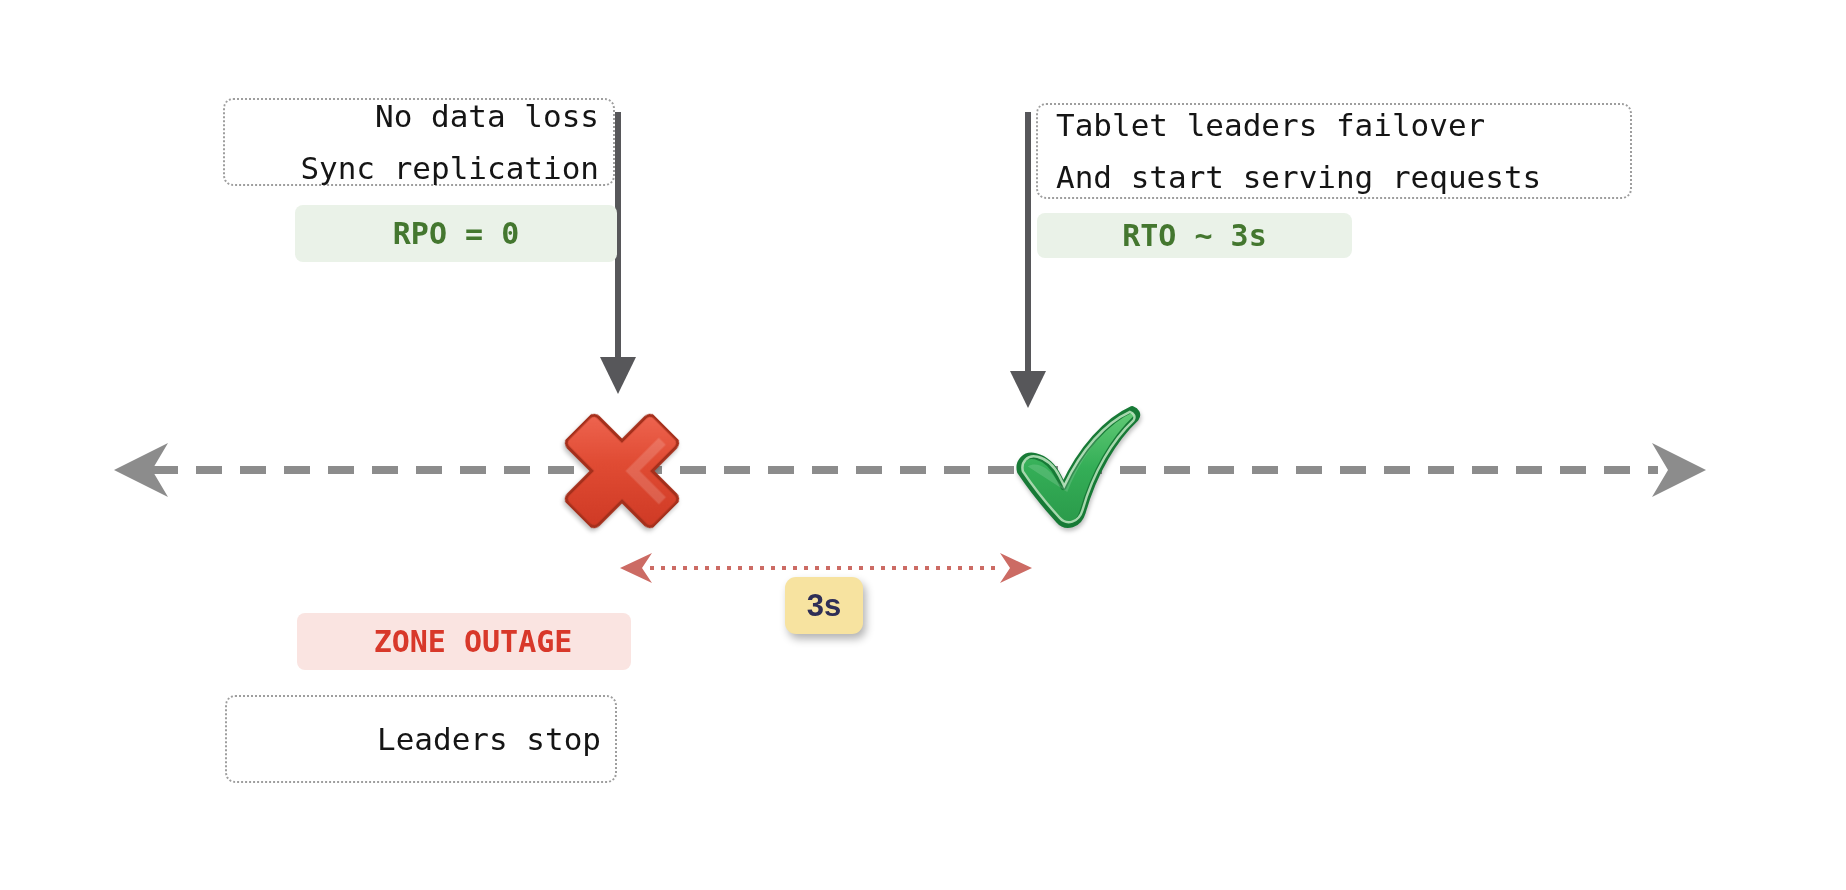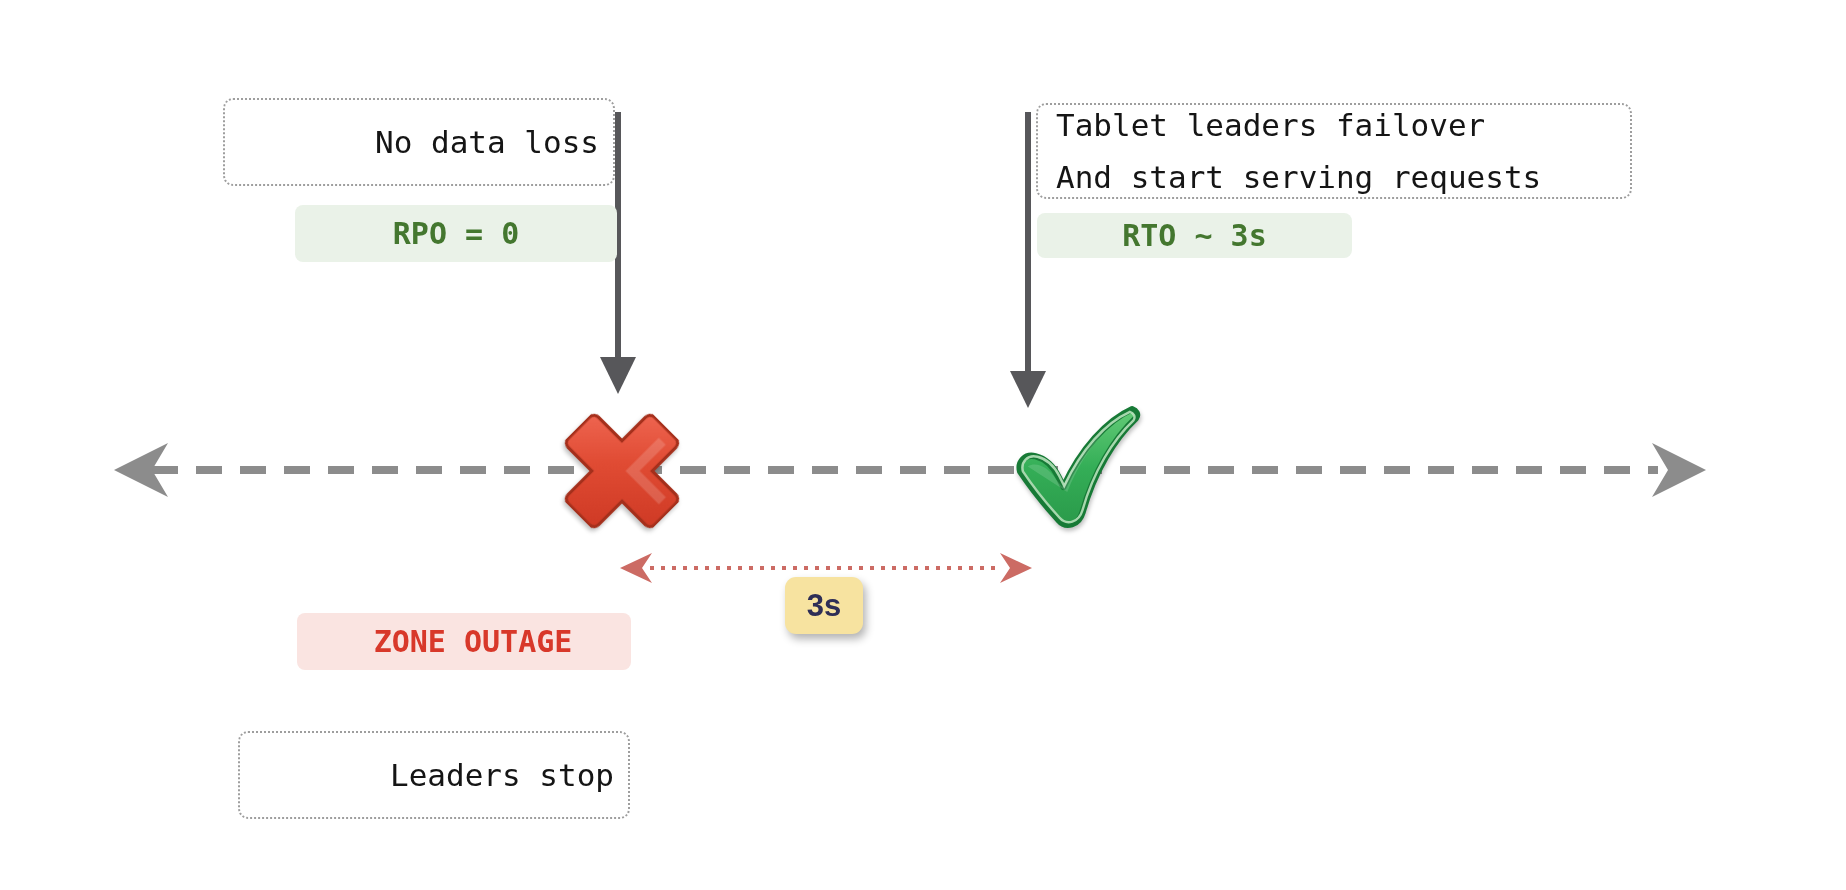--- a/index.html
+++ b/index.html
@@ -37,21 +37,21 @@
     font-size: 31px;
     line-height: 40px;
     white-space: nowrap;
     gap: 12px;
   }
   .note.align-right { text-align: right; padding-right: 14px; }
   .note.align-left  { text-align: left;  padding-left: 18px; }
 
   #note-sync { left: 223px; top: 98px;  width: 374px; height: 84px; }
   #note-failover { left: 1036px; top: 103px; width: 574px; height: 92px; }
-  #note-leaders-stop { left: 238px; top: 695px; width: 374px; height: 84px; margin-top: 36px; }
+  #note-leaders-stop { left: 225px; top: 695px; width: 374px; height: 84px; }
 
   .pill {
     position: absolute;
     border-radius: 8px;
     display: flex;
     align-items: center;
     justify-content: center;
     font-weight: bold;
     font-size: 30px;
     z-index: 2;
@@ -110,20 +110,21 @@
 
     <g>
       <line class="duration-line" x1="650" y1="568" x2="1002" y2="568" stroke-width="4" stroke-dasharray="4 7"></line>
       <polygon class="duration-head" points="620,568 652,553 642,568 652,583"></polygon>
       <polygon class="duration-head" points="1032,568 1000,553 1010,568 1000,583"></polygon>
     </g>
   </svg>
 
   <div class="note align-right" id="note-sync">
     <div>No data loss</div>
+    <div>Sync replication</div>
   </div>
 
   <div class="pill" id="badge-rpo" style="background: rgb(234, 242, 232); color: rgb(68, 119, 47);">RPO = 0</div>
 
   <div class="note align-left" id="note-failover">
     <div>Tablet leaders failover</div>
     <div>And start serving requests</div>
   </div>
 
   <div class="pill" id="badge-rto" style="background: rgb(234, 242, 232); color: rgb(68, 119, 47);">RTO ~ 3s</div>

